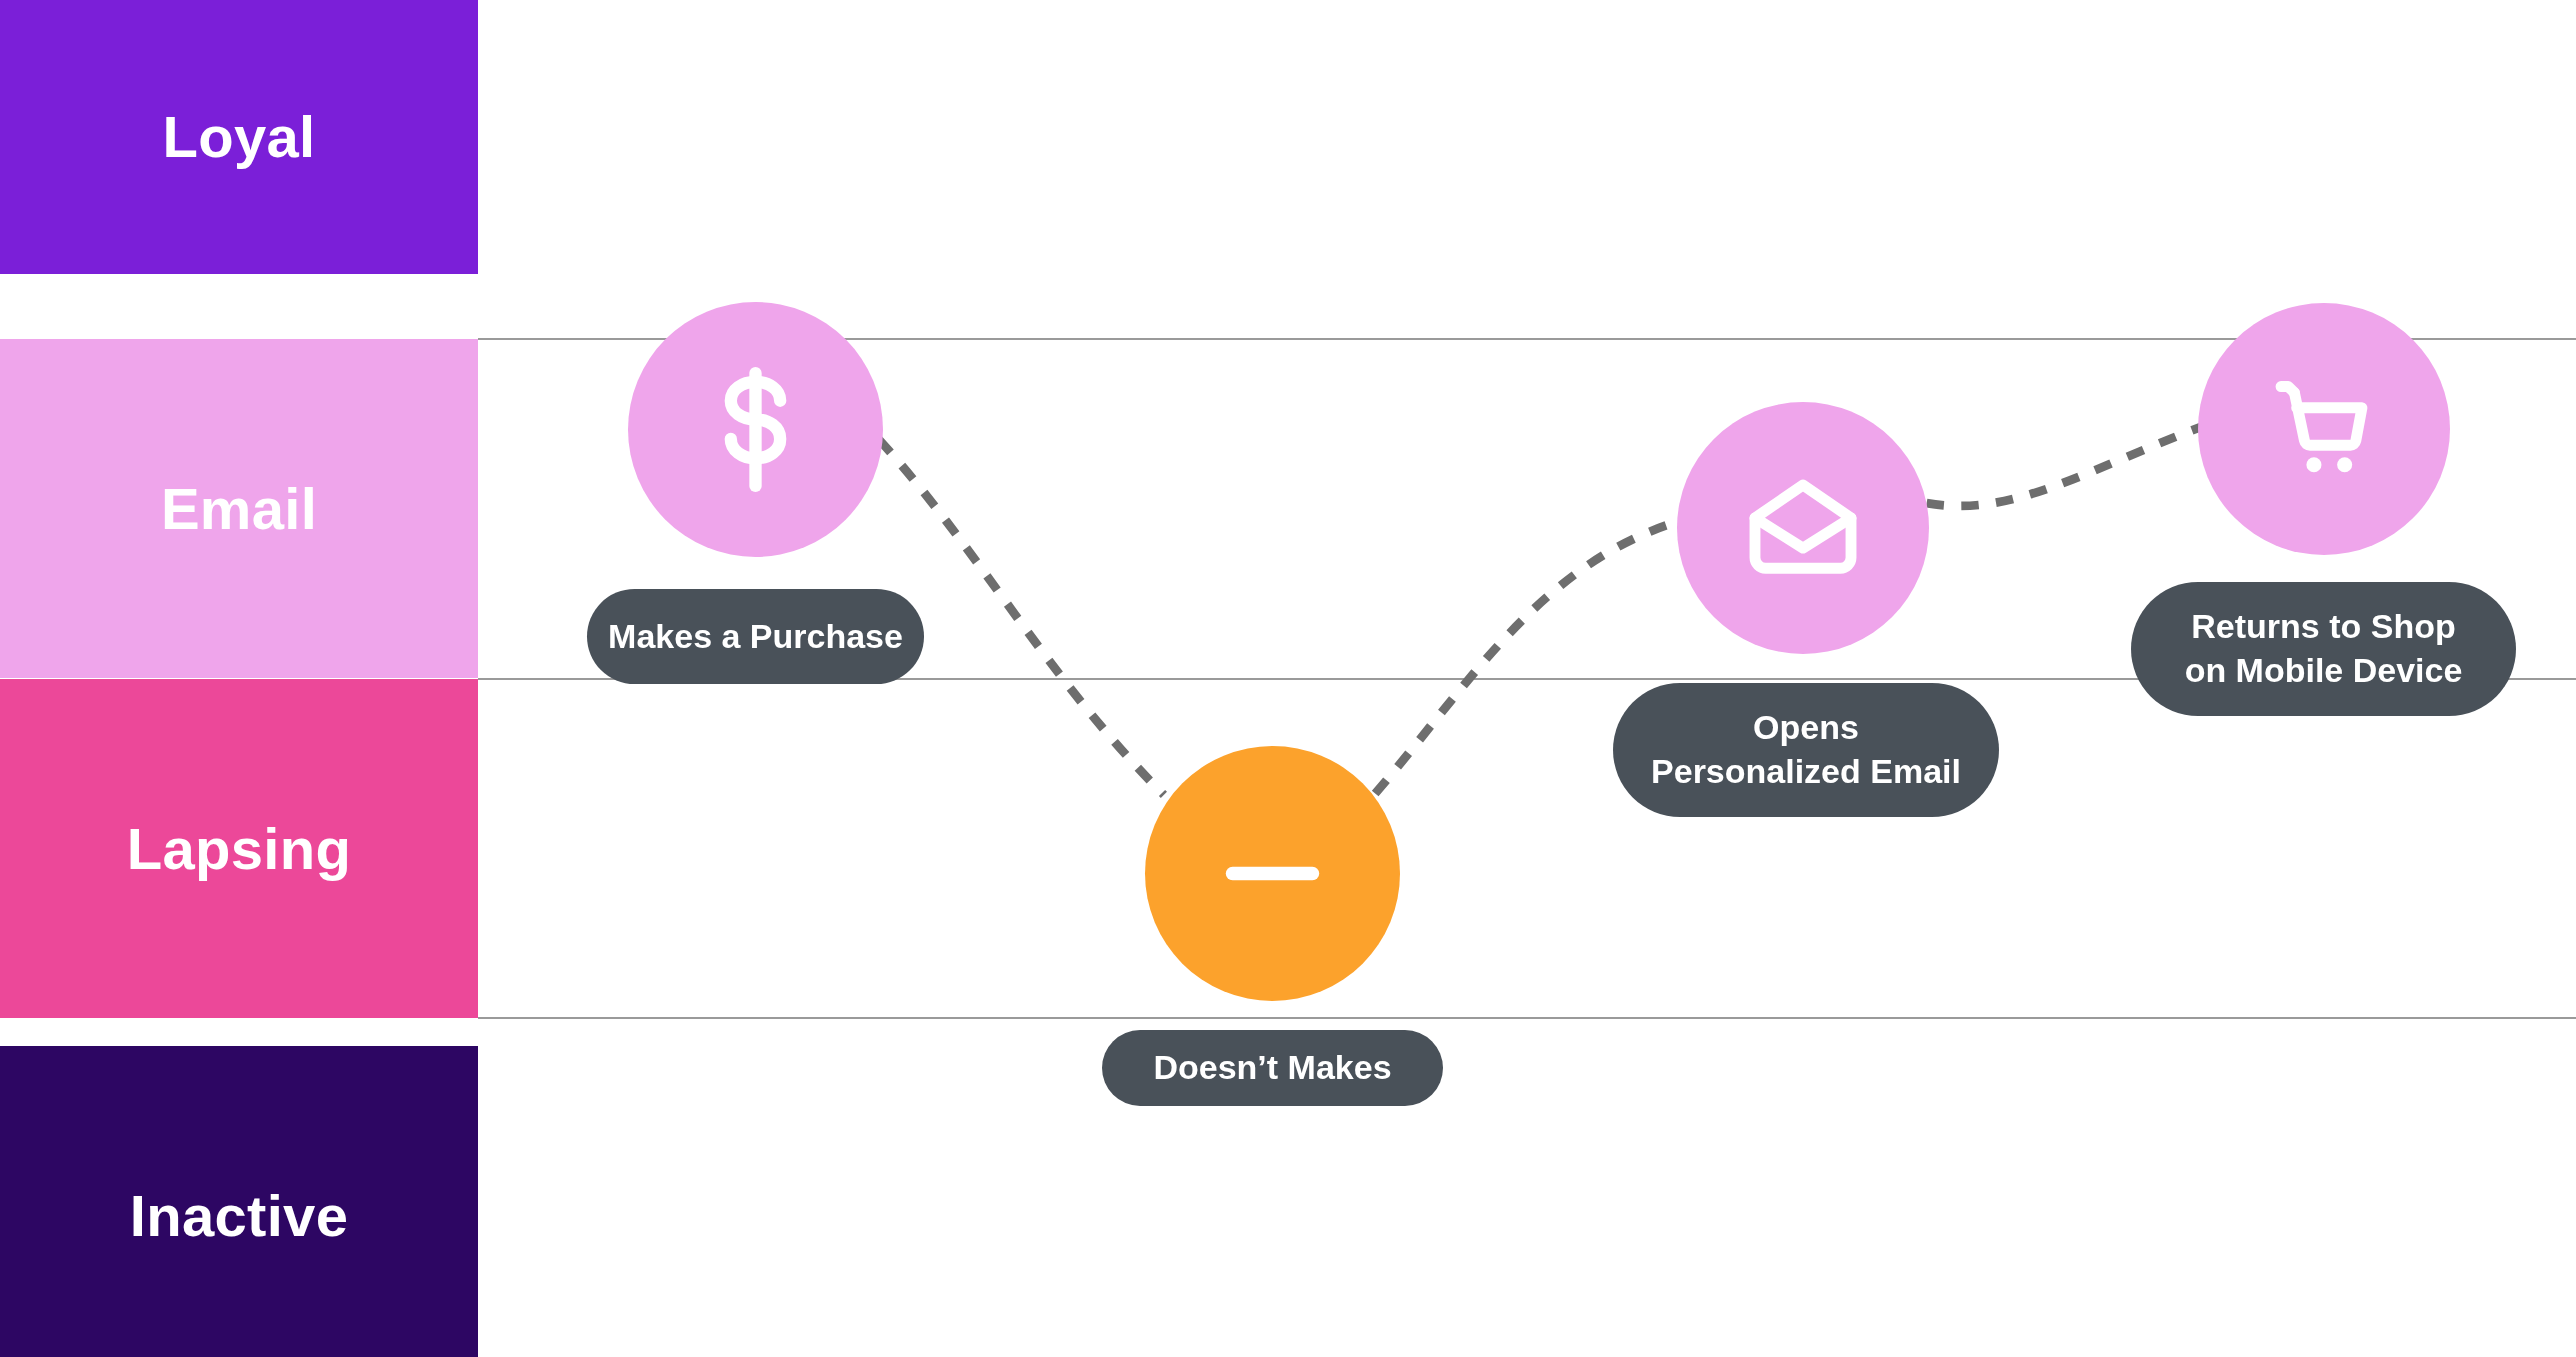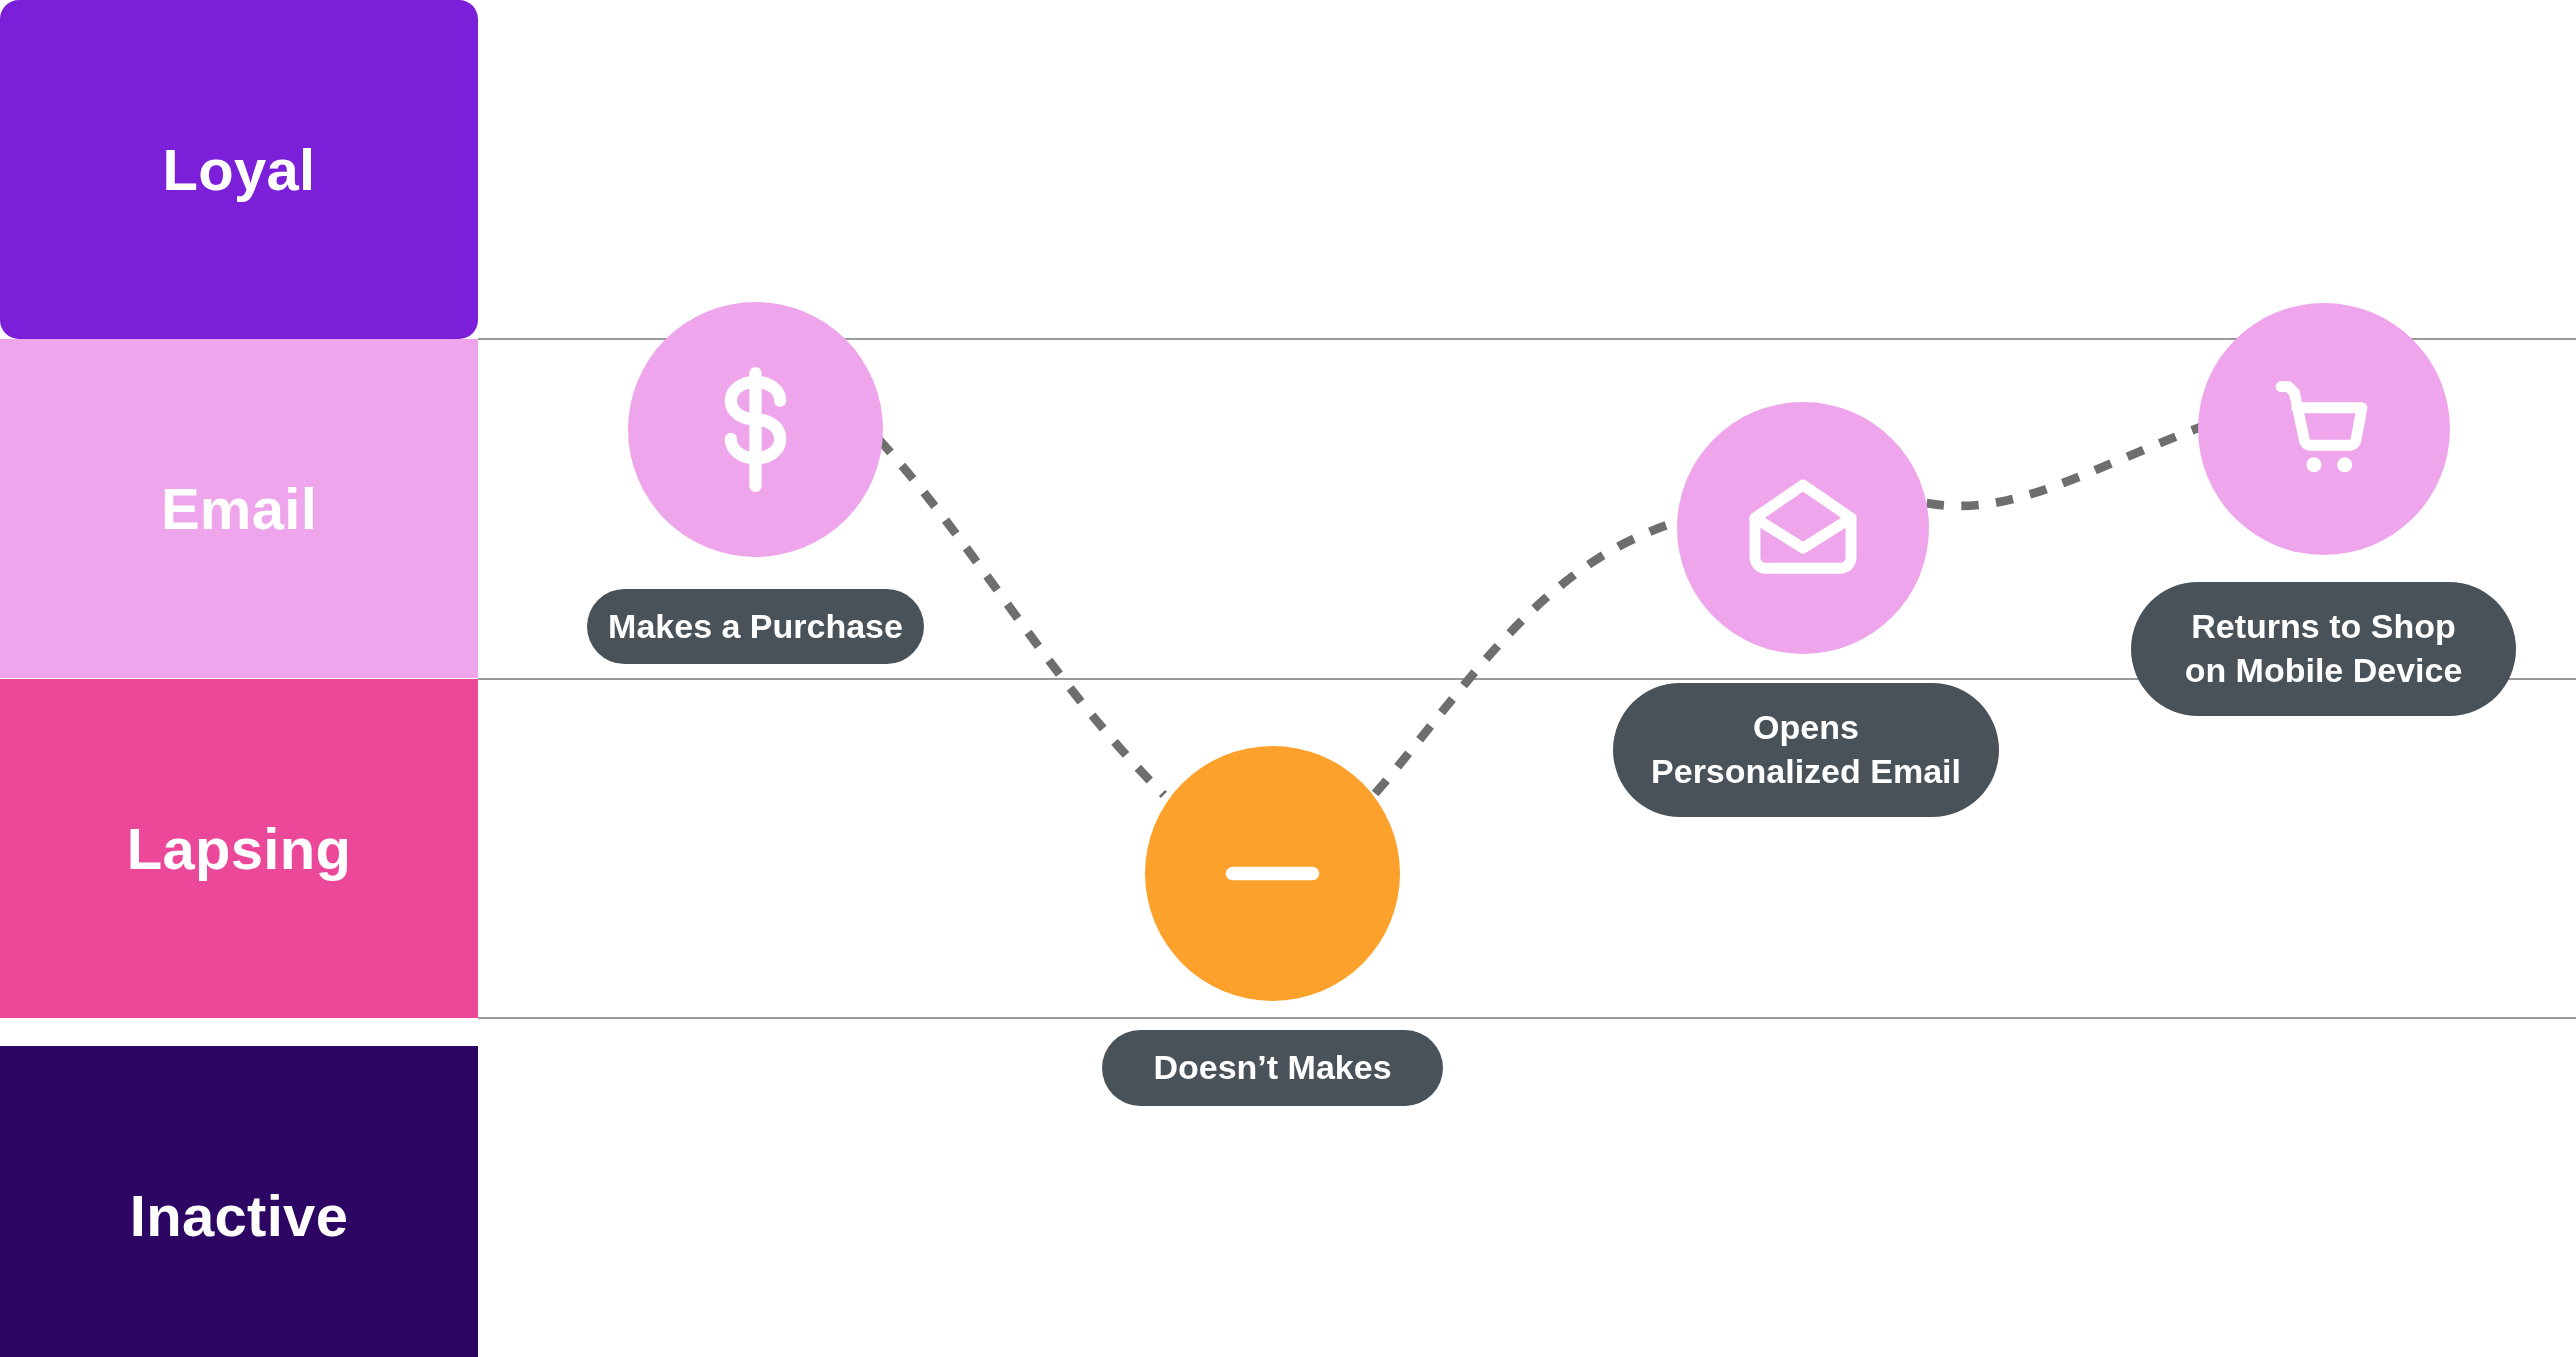--- a/index.html
+++ b/index.html
@@ -17,21 +17,21 @@
     display:flex;align-items:center;justify-content:center;
   }
   .band-label{
     color:#ffffff;
     font-weight:700;
     font-size:58px;
     letter-spacing:0.3px;
     line-height:1;
     white-space:nowrap;
   }
-  #band-0{top:0px;height:339px;border-radius:19px;}
+  #band-0{top:0px;height:274px;}
   #band-1{top:339px;height:339px;}
   #band-2{top:679px;height:339px;}
   #band-3{top:1018px;height:339px;}
 
   
   .gridline{
     position:absolute;left:478px;right:0;height:2px;
     background:#9a9a9a;
   }
   #grid-0{top:338px;}
@@ -60,21 +60,21 @@
     color:#ffffff;
     border-radius:134px;
     font-weight:700;
     font-size:34px;
     line-height:1.28;
     text-align:center;
     display:flex;align-items:center;justify-content:center;
     box-sizing:border-box;
     white-space:pre-line;
   }
-  #pill-purchase{left:587px;top:589px;width:337px;height:75px;}
+  #pill-purchase{left:587px;top:589px;width:337px;height:95px;}
   #pill-lapse   {left:1102px;top:1030px;width:341px;height:76px;}
   #pill-email   {left:1613px;top:683px;width:386px;height:134px;}
   #pill-cart    {left:2131px;top:582px;width:385px;height:134px;}
 </style>
 </head>
 <body>
 
 <div id="stage">
 
   <div class="band" id="band-0" style="background:#7B1FD8;">

